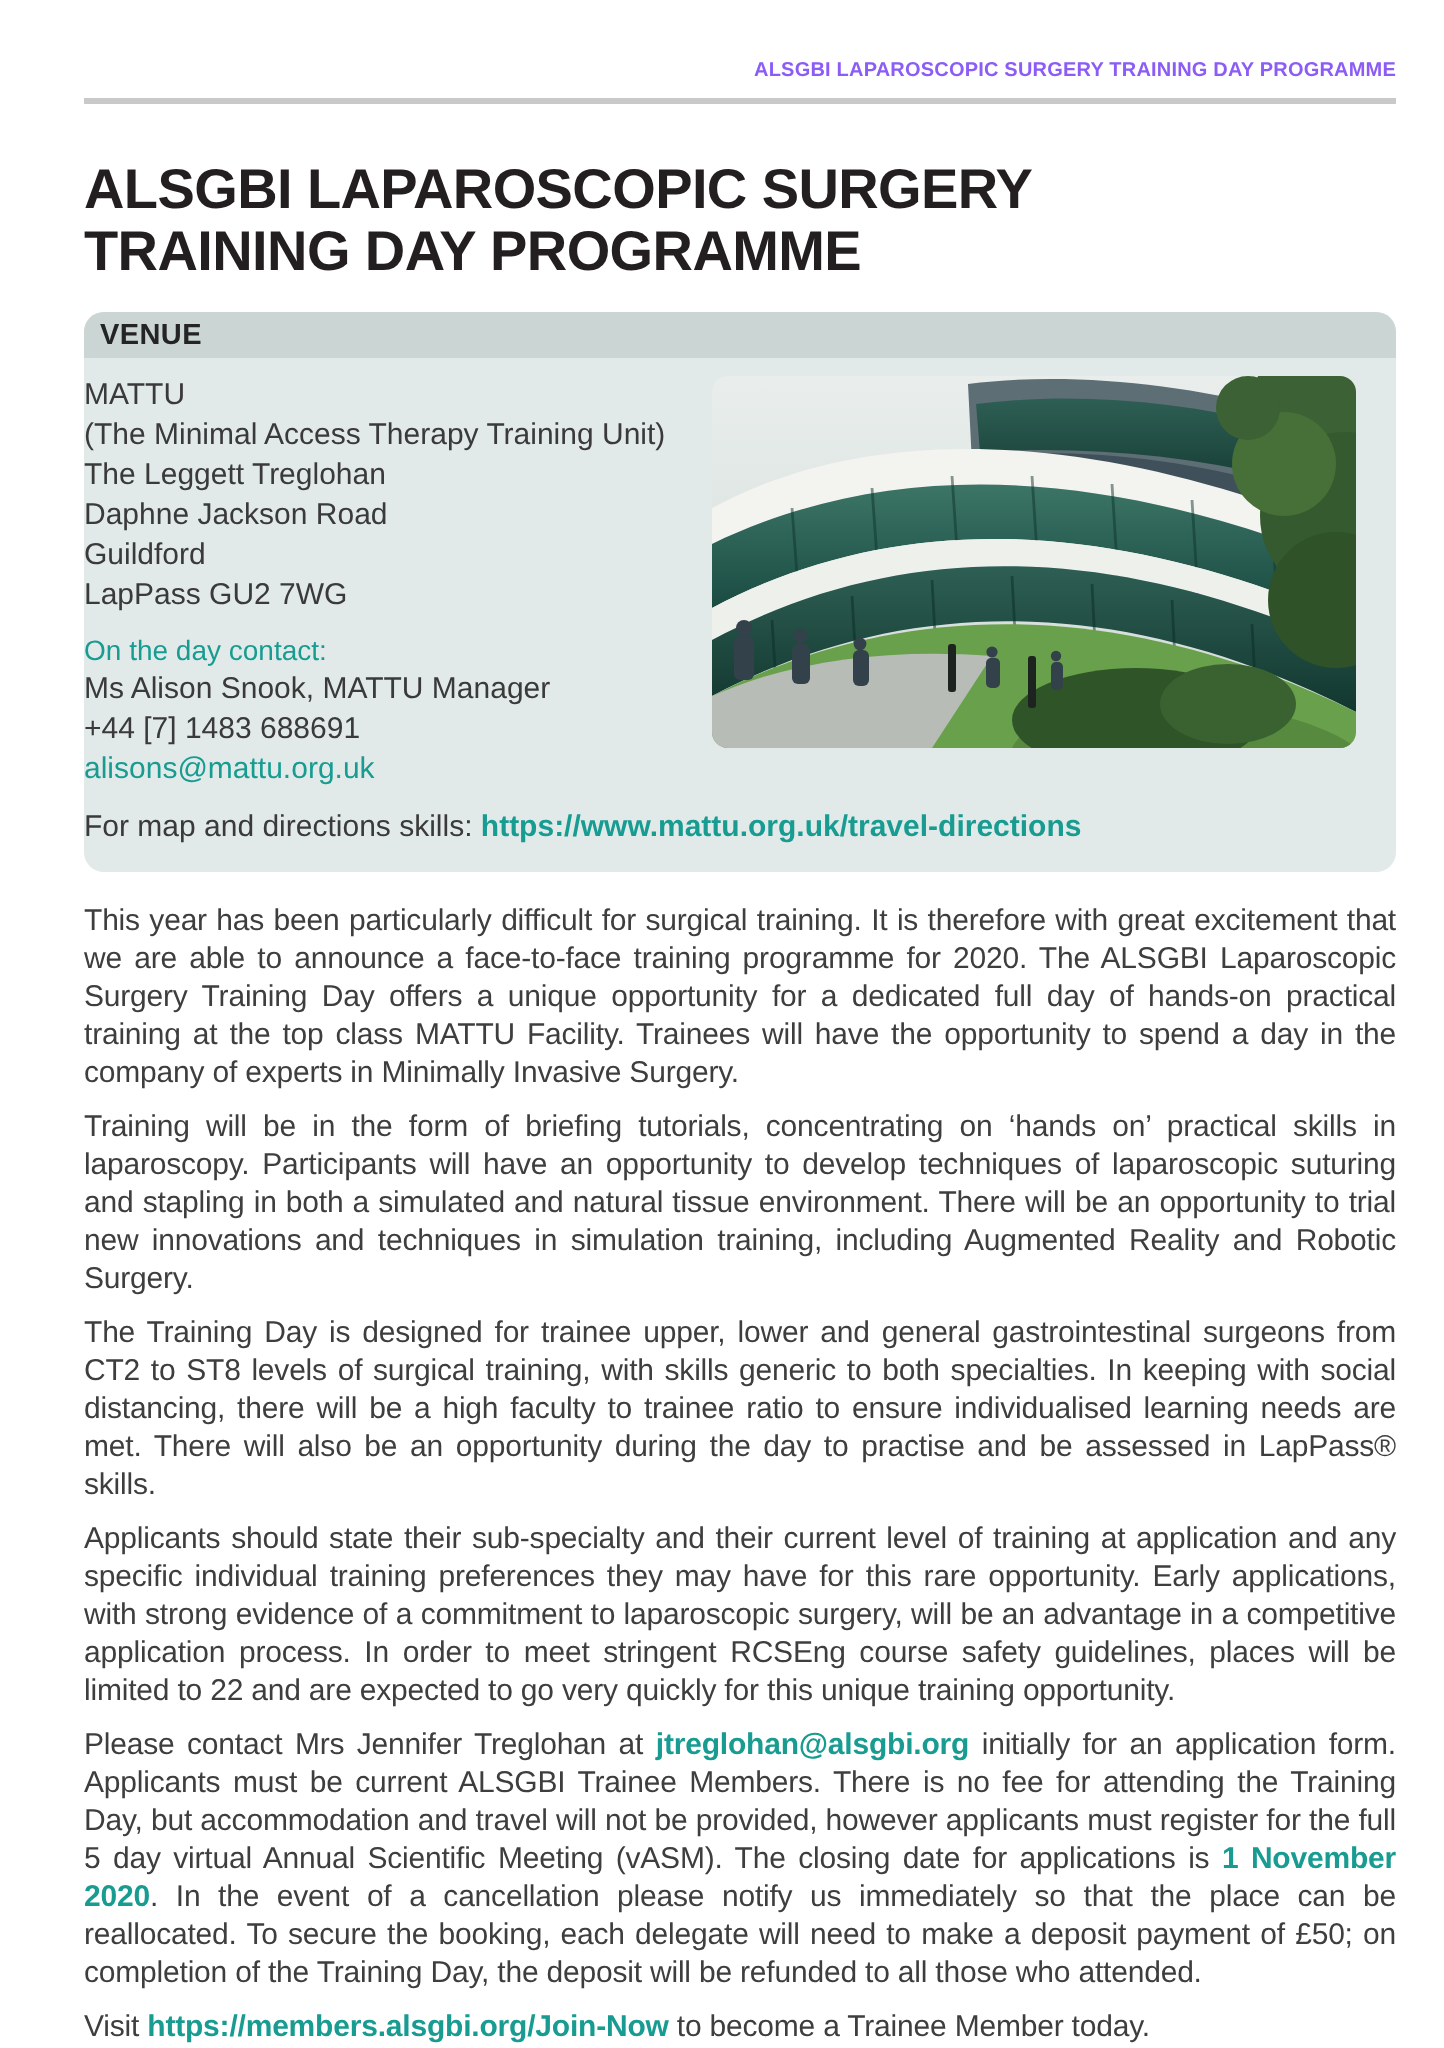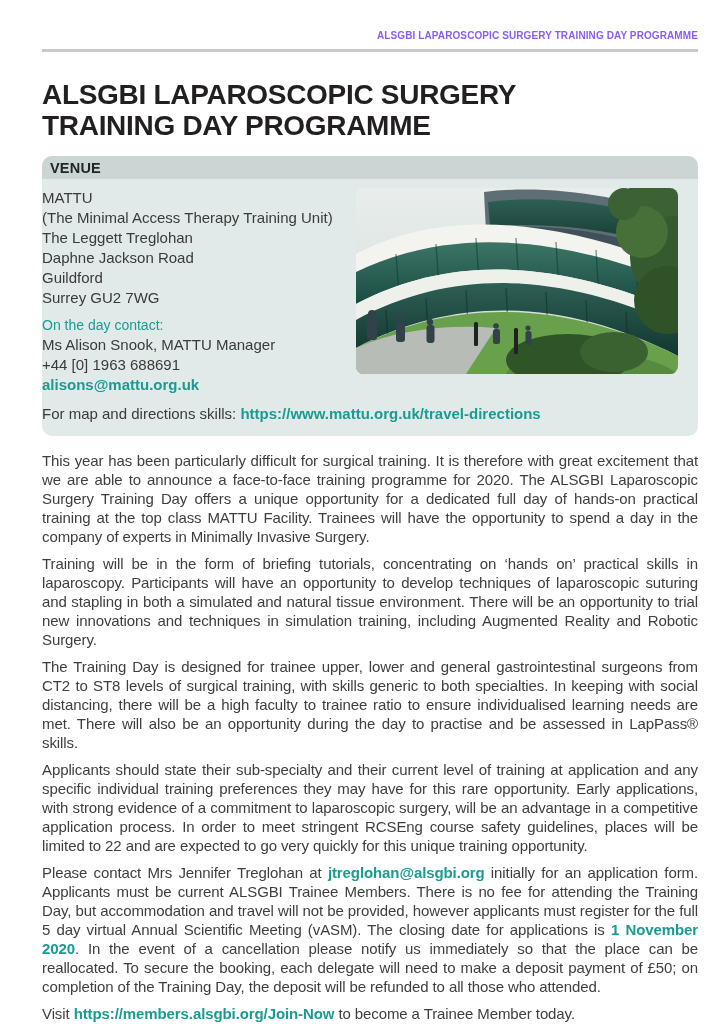--- a/index.html
+++ b/index.html
@@ -46,21 +46,21 @@
     padding:9px 20px 12px 0;
   }
   .venue-row{display:flex;}
   .venue-text{flex:1;min-width:0;padding-right:10px;}
   .addr-line{display:block;font-size:15px;line-height:20px;color:#3a3a3a;}
   .contact-heading{
     display:block;margin-top:7px;
     font-size:14px;line-height:20px;font-weight:normal;color:var(--accent);
   }
   .contact-line{display:block;font-size:15px;line-height:20px;color:#3a3a3a;}
-  .contact-email{display:block;font-size:15px;line-height:20px;font-weight:bold;color:var(--accent);cursor:pointer;}
+  .contact-email{display:block;font-size:15px;line-height:20px;font-weight:normal;color:var(--accent);cursor:pointer;}
   .photo-frame{
     width:322px;height:186px;flex:0 0 322px;
     border-radius:8px;overflow:hidden;
     background:#dfe5e4;
   }
   .photo-frame svg{display:block;width:100%;height:100%;}
   .map-line{
     margin-top:9px;
     font-size:15px;line-height:20px;color:#3a3a3a;
   }
@@ -92,24 +92,24 @@
   <div class="venue-block" data-interactable="false">
     <div class="venue-bar" data-interactable="false">VENUE</div>
     <div class="venue-content" data-interactable="false">
       <div class="venue-row">
         <div class="venue-text" data-interactable="false">
           <span class="addr-line" data-interactable="false">MATTU</span>
           <span class="addr-line" data-interactable="false">(The Minimal Access Therapy Training Unit)</span>
           <span class="addr-line" data-interactable="false">The Leggett Treglohan</span>
           <span class="addr-line" data-interactable="false">Daphne Jackson Road</span>
           <span class="addr-line" data-interactable="false">Guildford</span>
-          <span class="addr-line" data-interactable="false">Surrey GU2 7WG</span>
+          <span class="addr-line" data-interactable="false">LapPass GU2 7WG</span>
           <span class="contact-heading" data-interactable="false">On the day contact:</span>
           <span class="contact-line" data-interactable="false">Ms Alison Snook, MATTU Manager</span>
-          <span class="contact-line" data-interactable="false">+44 [0] 1963 688691</span>
+          <span class="contact-line" data-interactable="false">+44 [7] 1483 688691</span>
           <span class="contact-email" data-interactable="true">alisons@mattu.org.uk</span>
         </div>
 
         <div class="photo-frame" data-interactable="false">
           <svg viewBox="0 0 322 186" preserveAspectRatio="none" data-interactable="false">
             <defs>
               <linearGradient id="sky" x1="0" y1="0" x2="0" y2="1">
                 <stop offset="0" stop-color="#e9eeec"></stop>
                 <stop offset="1" stop-color="#cfd9d6"></stop>
               </linearGradient>

